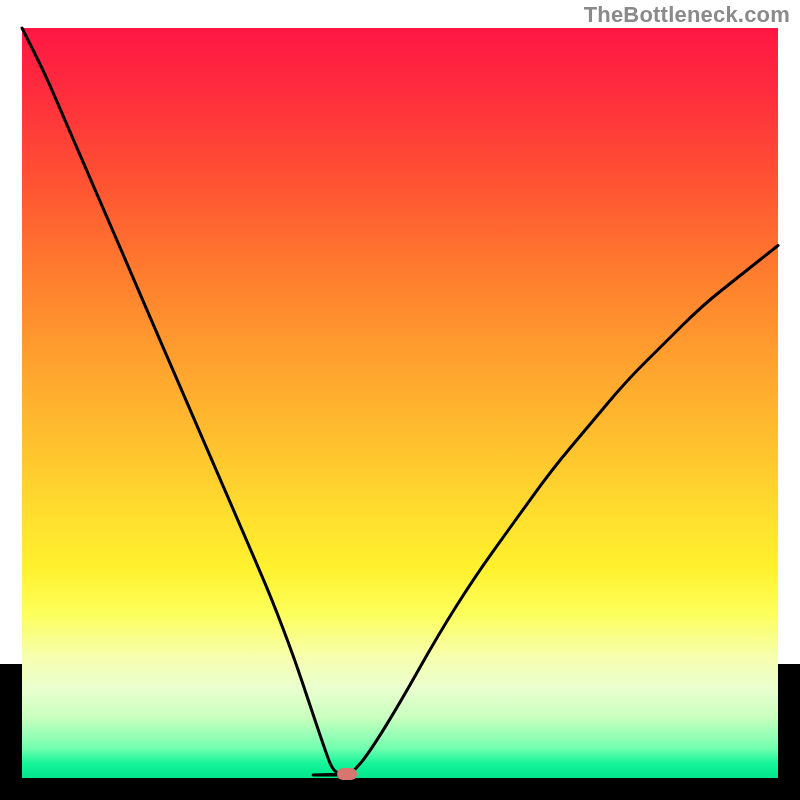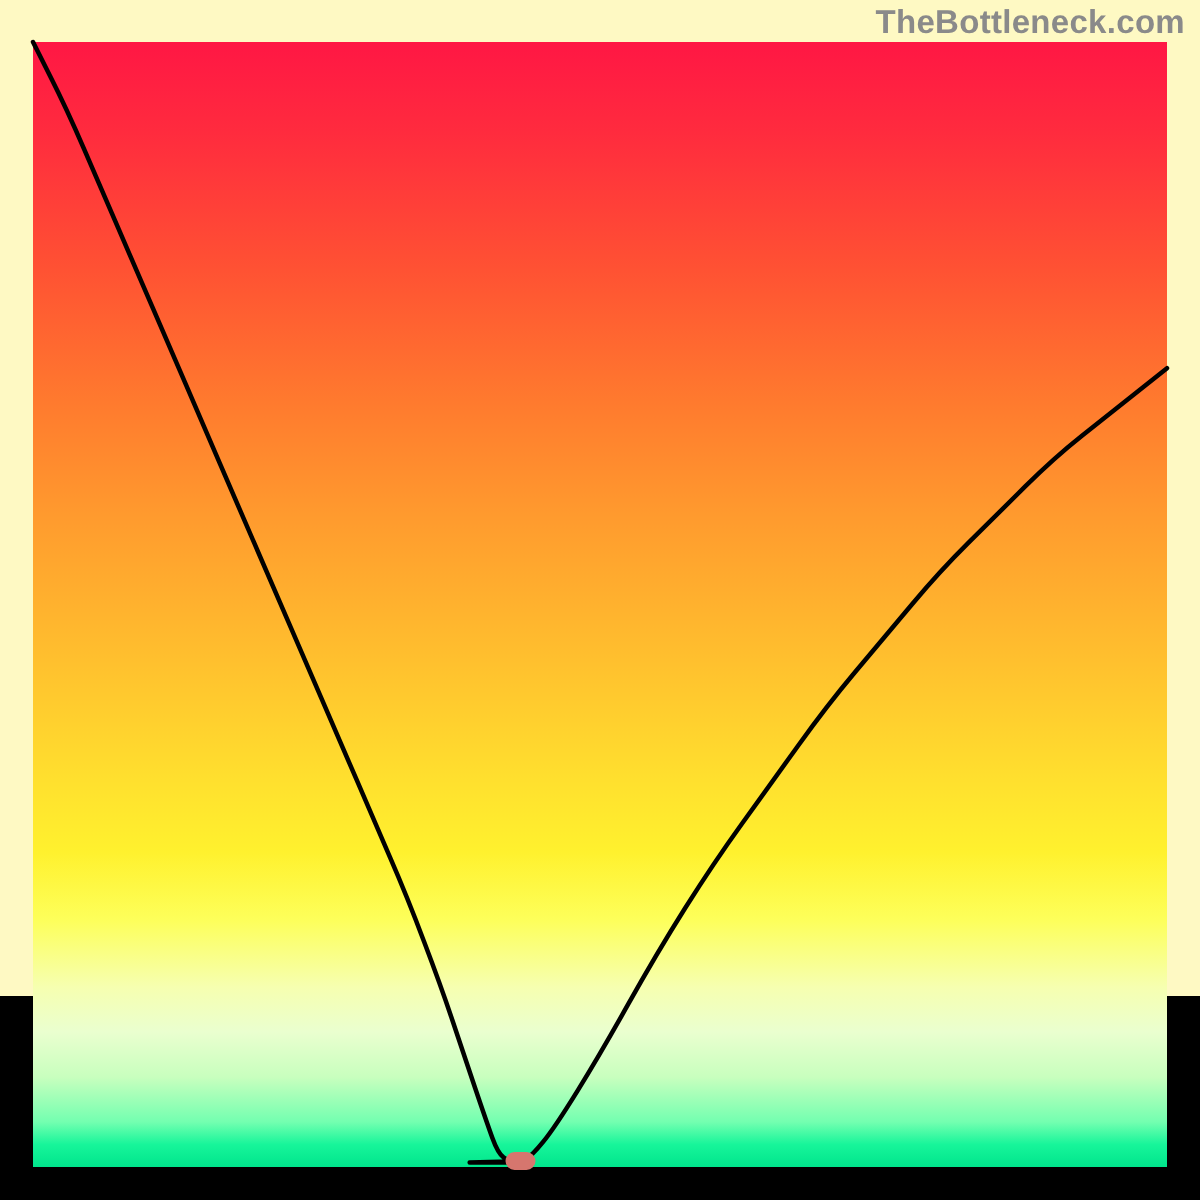--- a/index.html
+++ b/index.html
@@ -7,21 +7,21 @@
     padding: 0;
     width: 800px;
     height: 800px;
     background: #000;
     font-family: Arial, Helvetica, sans-serif;
   }
   .frame {
     position: relative;
     width: 800px;
     height: 664px;
-    background: #fef9c3;
+    background: #ffffff;
   }
   .watermark {
     position: absolute;
     top: 2px;
     right: 10px;
     color: #8a8a8a;
     font-size: 22px;
     font-weight: 600;
     letter-spacing: 0.2px;
   }

